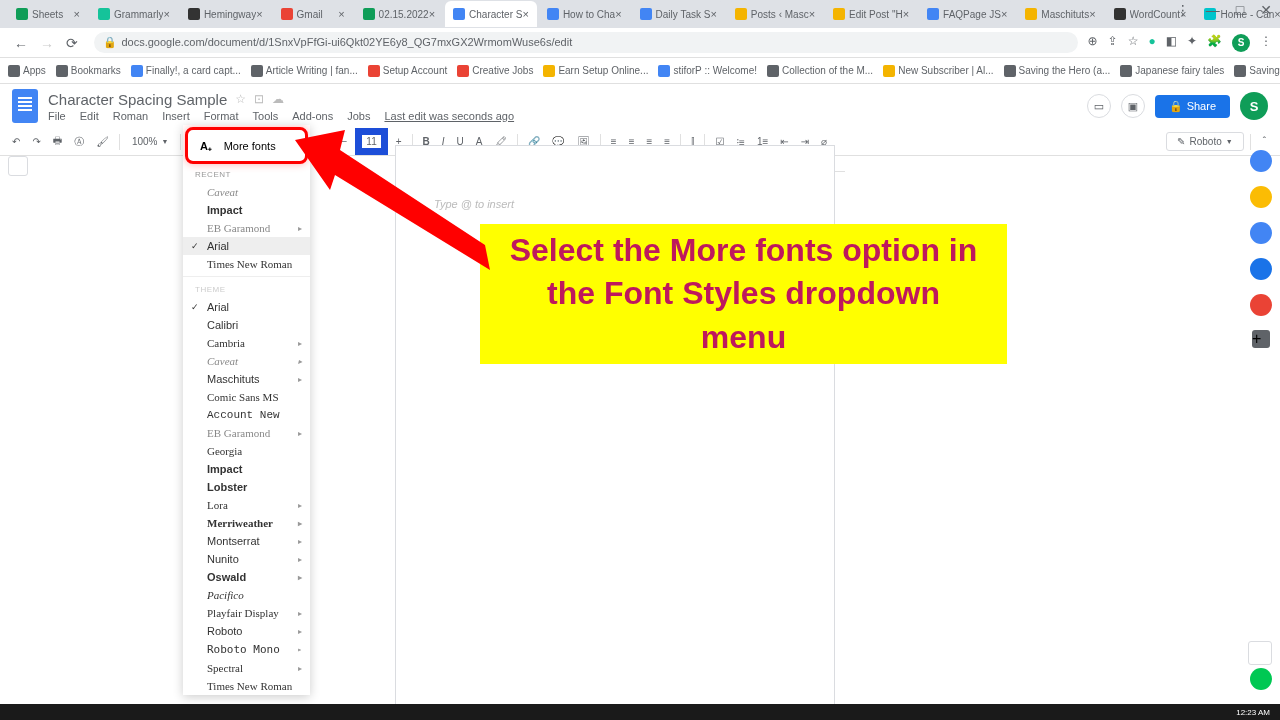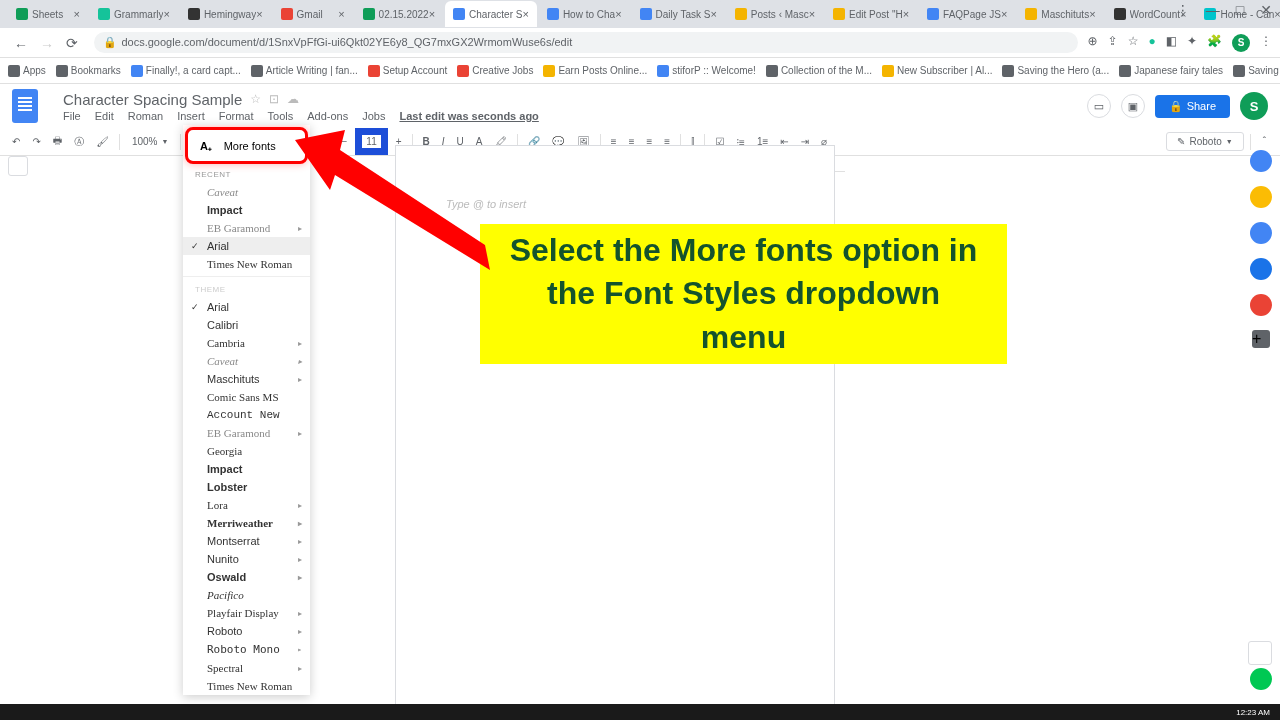--- a/index.html
+++ b/index.html
@@ -17,60 +17,60 @@
     .url-bar { display: flex; align-items: center; background: #fff; height: 30px; padding: 0 8px; border-bottom: 1px solid #e0e0e0; }
     .nav-btn { color: #5f6368; font-size: 14px; padding: 0 6px; }
     .url-input { flex: 1; margin: 0 10px; padding: 4px 10px; border-radius: 12px; background: #f1f3f4; font-size: 11px; color: #5f6368; }
     .url-icons { display: flex; gap: 10px; color: #5f6368; font-size: 12px; }
     .url-icons .avatar { width: 18px; height: 18px; border-radius: 50%; background: #0f9d58; color: #fff; display: flex; align-items: center; justify-content: center; font-size: 10px; font-weight: bold; }
     
     .bookmarks-bar { display: flex; align-items: center; background: #fff; height: 26px; padding: 0 8px; border-bottom: 1px solid #e0e0e0; gap: 10px; font-size: 10px; color: #5f6368; }
     .bookmark { display: flex; align-items: center; gap: 3px; white-space: nowrap; }
     .bookmark-icon { width: 12px; height: 12px; border-radius: 2px; }
     
-    .doc-header { display: flex; align-items: center; padding: 6px 12px; height: 44px; gap: 15px; }
+    .doc-header { display: flex; align-items: center; padding: 6px 12px; height: 44px; }
     .doc-logo { width: 26px; height: 34px; background: #4285f4; border-radius: 3px; margin-right: 10px; position: relative; }
     .doc-logo::after { content: ""; position: absolute; top: 8px; left: 6px; right: 6px; height: 2px; background: #fff; box-shadow: 0 4px 0 #fff, 0 8px 0 #fff, 0 12px 0 #fff; }
     .doc-title-area { flex: 1; }
     .doc-title { font-size: 15px; color: #5f6368; display: flex; align-items: center; gap: 8px; }
     .doc-title .star { color: #bbb; font-size: 12px; }
     .doc-menu { display: flex; gap: 14px; font-size: 11px; color: #5f6368; margin-top: 2px; }
-    .doc-menu .history { text-decoration: underline; font-weight: bold; }
+    .doc-menu .history { text-decoration: underline; }
     .header-right { display: flex; align-items: center; gap: 10px; }
     .header-icon { width: 24px; height: 24px; border: 1px solid #dadce0; border-radius: 50%; display: flex; align-items: center; justify-content: center; font-size: 11px; color: #5f6368; }
     .share-btn { background: #1a73e8; color: #fff; padding: 5px 14px; border-radius: 4px; font-size: 11px; font-weight: 500; display: flex; align-items: center; gap: 4px; }
     .avatar-main { width: 28px; height: 28px; border-radius: 50%; background: #0f9d58; color: #fff; display: flex; align-items: center; justify-content: center; font-size: 13px; font-weight: bold; }
     
     .toolbar { display: flex; align-items: center; padding: 2px 8px; height: 28px; border-bottom: 1px solid #e0e0e0; gap: 4px; font-size: 10px; color: #5f6368; }
     .tb-btn { padding: 3px 4px; border-radius: 2px; display: flex; align-items: center; }
     .tb-sep { width: 1px; height: 16px; background: #e0e0e0; margin: 0 2px; }
     .tb-select { padding: 2px 6px; display: flex; align-items: center; gap: 4px; }
     .tb-select .arrow { font-size: 7px; }
     .editing-btn { margin-left: auto; padding: 3px 10px; border: 1px solid #dadce0; border-radius: 3px; display: flex; align-items: center; gap: 4px; color: #5f6368; font-size: 10px; }
     .expand-btn { padding: 3px 6px; }
     
     .ruler { height: 16px; background: #fff; border-bottom: 1px solid #e0e0e0; position: relative; margin-left: 395px; width: 450px; }
     .ruler-mark { position: absolute; font-size: 8px; color: #5f6368; top: 2px; }
     
     .outline-btn { position: absolute; left: 8px; top: 156px; width: 20px; height: 20px; border: 1px solid #dadce0; border-radius: 3px; }
     
     .doc-page { position: absolute; left: 395px; top: 145px; width: 440px; height: 560px; background: #fff; border: 1px solid #dadce0; }
-    .placeholder { position: absolute; top: 52px; left: 50px; font-style: italic; color: #bbb; font-size: 11px; }
+    .placeholder { position: absolute; top: 52px; left: 38px; font-style: italic; color: #bbb; font-size: 11px; }
     
     .font-dropdown { position: absolute; left: 183px; top: 125px; width: 127px; background: #fff; box-shadow: 0 2px 10px rgba(0,0,0,0.2); z-index: 100; max-height: 570px; overflow-y: auto; font-size: 11px; }
     .more-fonts { display: flex; align-items: center; padding: 8px 12px; gap: 12px; border: 3px solid #ff0000; border-radius: 8px; margin: 2px; background: #fff; box-shadow: 0 0 8px rgba(255,0,0,0.3); }
     .more-fonts-icon { font-size: 11px; font-weight: bold; }
     .dropdown-section { padding: 4px 12px; font-size: 8px; color: #999; letter-spacing: 0.5px; }
     .font-item { display: flex; align-items: center; padding: 3px 12px 3px 24px; position: relative; color: #333; font-size: 11px; }
     .font-item.checked::before { content: "✓"; position: absolute; left: 8px; font-size: 9px; }
     .font-item.has-arrow::after { content: "▸"; position: absolute; right: 8px; font-size: 8px; color: #999; }
     .font-item.highlighted { background: #eee; }
     .font-item.sep-after { border-bottom: 1px solid #eee; padding-bottom: 6px; margin-bottom: 4px; }
     
-    .callout { position: absolute; left: 480px; top: 224px; width: 527px; height: 140px; background: #ffff00; display: flex; align-items: center; justify-content: center; text-align: center; font-size: 32px; font-weight: bold; color: #14532d; padding: 20px; line-height: 1.35; }
+    .callout { position: absolute; left: 480px; top: 224px; width: 527px; height: 140px; background: #ffff00; display: flex; align-items: center; justify-content: center; text-align: center; font-size: 32px; font-weight: bold; color: #be185d; padding: 20px; line-height: 1.35; }
     
     .arrow-shape { position: absolute; left: 295px; top: 130px; width: 200px; height: 140px; z-index: 200; }
     
     .side-widgets { position: absolute; right: 8px; top: 150px; display: flex; flex-direction: column; gap: 14px; }
     .side-widget { width: 22px; height: 22px; border-radius: 50%; }
     
     .bottom-widget { position: absolute; right: 8px; bottom: 30px; width: 22px; height: 22px; border-radius: 50%; background: #00c853; }
     .explore-btn { position: absolute; right: 8px; bottom: 55px; width: 24px; height: 24px; background: #fff; border: 1px solid #dadce0; border-radius: 3px; }
     
     .taskbar { position: absolute; bottom: 0; left: 0; right: 0; height: 16px; background: #1a1a1a; display: flex; align-items: center; }
@@ -202,21 +202,21 @@
       <div class="bookmark">
         <span class="bookmark-icon" style="background:#ea4335"></span>
         <span>Setup Account</span>
       </div>
       <div class="bookmark">
         <span class="bookmark-icon" style="background:#ea4335"></span>
         <span>Creative Jobs</span>
       </div>
       <div class="bookmark">
         <span class="bookmark-icon" style="background:#f4b400"></span>
-        <span>Earn Posts Online...</span>
+        <span>Earn Setup Online...</span>
       </div>
       <div class="bookmark">
         <span class="bookmark-icon" style="background:#4285f4"></span>
         <span>stiforP :: Welcome!</span>
       </div>
       <div class="bookmark">
         <span class="bookmark-icon" style="background:#5f6368"></span>
         <span>Collection of the M...</span>
       </div>
       <div class="bookmark">

